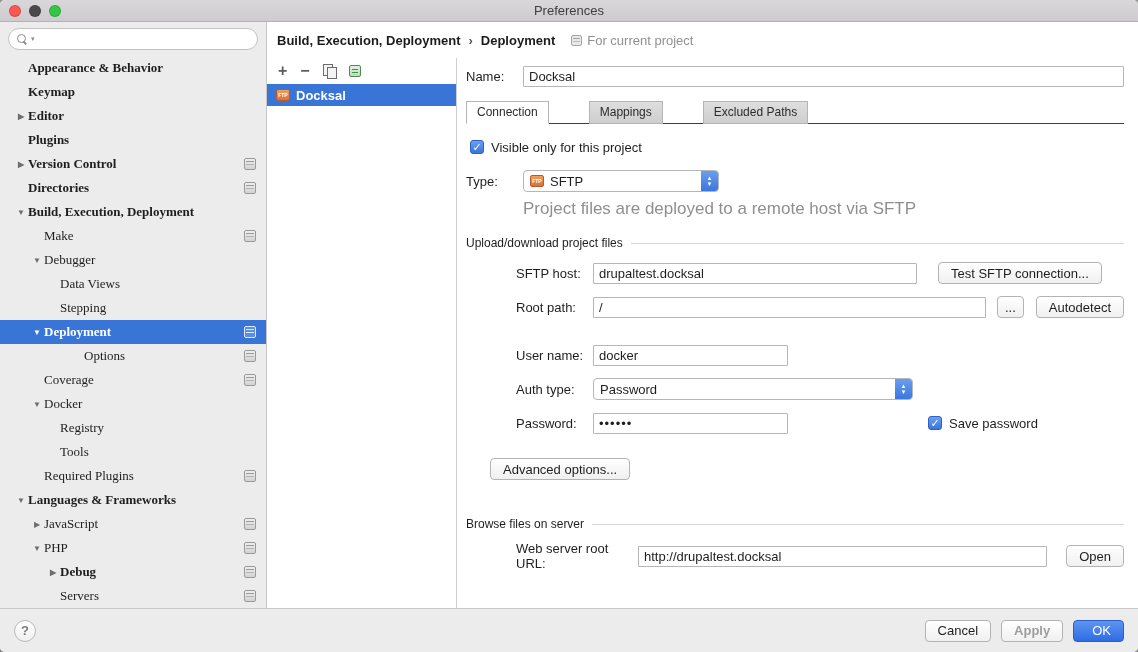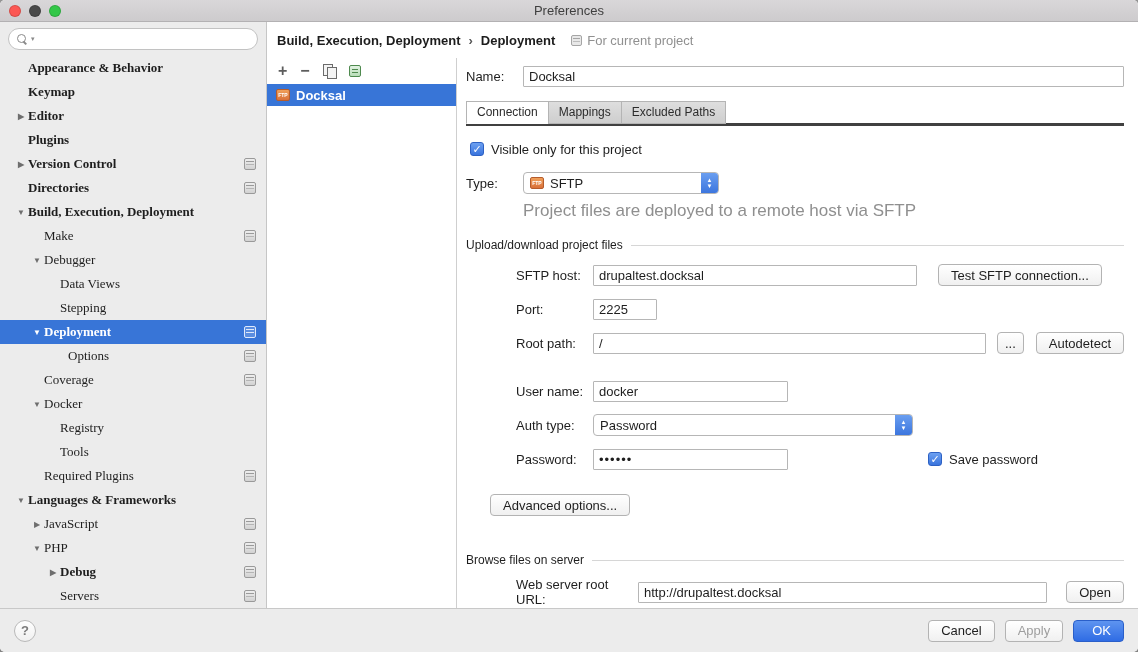--- a/index.html
+++ b/index.html
@@ -72,21 +72,21 @@
 
   
   .settings { flex:1; min-width:0; padding:8px 14px 8px 9px; font-size:13px; color:#1e1e1e; overflow:hidden; }
   .row { display:flex; align-items:center; }
   .row label { flex:none; }
   .name-row label { width:57px; }
   input.txt { height:21px; border:1px solid #b6b6b6; border-radius:1px; font-size:13px; padding:0 5px;
               font-family:"Liberation Sans",sans-serif; color:#1e1e1e; background:#fff; outline:none; }
   .name-row input { flex:1; }
 
-  .tabs { display:flex; margin-top:14px; border-bottom:3px solid #404040; padding-left:0; }
+  .tabs { display:flex; margin-top:14px; border-bottom:1px solid #404040; padding-left:0;gap:41px; }
   .tab { padding:3px 10px 4px; font-size:12px; border:1px solid #b4b4b4; background:linear-gradient(#dedede,#cecece);
          color:#2c2c2c; margin-right:-1px; margin-bottom:-1px; }
   .tab.active { background:#fff; border-bottom-color:#fff; }
   .tab-content { padding-top:13px; }
 
   .checkbox { width:14px; height:14px; flex:none; border-radius:3px; background:linear-gradient(#6ca0f1,#3a74dd);
               border:1px solid #2d61c4; color:#fff; font-size:11px; line-height:12px; text-align:center; }
   .cb-row { gap:7px; margin-left:4px; height:20px; }
 
   .type-row { margin-top:13px; }
@@ -122,21 +122,21 @@
   .web-row { margin-top:14px; }
   .web-row > label { width:122px; }
   .web-input { width:419px; }
   .open-btn { margin-left:19px; }
 
   
   .footer { height:44px; background:#ececec; border-top:1px solid #c8c8c8; display:flex; align-items:center; padding:0 14px; }
   .help-btn { width:22px; height:22px; border-radius:50%; border:1px solid #b9b9b9; background:linear-gradient(#fff,#f0f0f0);
               color:#7c7c7c; text-align:center; line-height:20px; font-size:13px; font-weight:bold; }
   .footer-buttons { margin-left:auto; display:flex; gap:10px; }
-  .btn.disabled { color:#9e9e9e; }
+  .btn.disabled { color:#9e9e9e;font-weight:bold; }
   .btn.primary { background:linear-gradient(#5e94f0,#2f6ce4); border-color:#2a5fc9; color:#fff;padding-left:18px; }
 </style>
 </head>
 <body>
 
 <div class="window">
 
   <div class="titlebar">
     <div class="traffic">
       <span class="light" style="background: rgb(252, 87, 83);"></span>
@@ -201,21 +201,21 @@
           </div>
           <div class="tree-row" style="padding-left: 46px;">
             <span class="tree-arrow"></span>
             <span class="tree-label">Stepping</span>
           </div>
           <div class="tree-row bold selected" style="padding-left: 30px;">
             <span class="tree-arrow">▼</span>
             <span class="tree-label">Deployment</span>
             <span class="proj-icon"></span>
           </div>
-          <div class="tree-row" style="padding-left: 54px; align-items: center;">
+          <div class="tree-row" style="padding-left: 70px; align-items: center;">
             <span class="tree-arrow"></span>
             <span class="tree-label">Options</span>
             <span class="proj-icon"></span>
           </div>
           <div class="tree-row" style="padding-left: 30px;">
             <span class="tree-arrow"></span>
             <span class="tree-label">Coverage</span>
             <span class="proj-icon"></span>
           </div>
           <div class="tree-row" style="padding-left: 30px;">
@@ -325,24 +325,20 @@
               <span>Upload/download project files</span>
               <span class="line"></span>
             </div>
 
             <div class="row frm">
               <label>SFTP host:</label>
               <input class="txt host-input" type="text" value="drupaltest.docksal" style="">
               <button class="btn test-btn">Test SFTP connection...</button>
             </div>
 
-            <div class="row frm">
-              <label>Port:</label>
-              <input class="txt port-input" type="text" value="2225" style="">
-            </div>
 
             <div class="row frm">
               <label>Root path:</label>
               <input class="txt root-input" type="text" value="/" style="">
               <button class="btn dots-btn">...</button>
               <button class="btn auto-btn">Autodetect</button>
             </div>
 
             <div class="row frm gap-top">
               <label>User name:</label>

